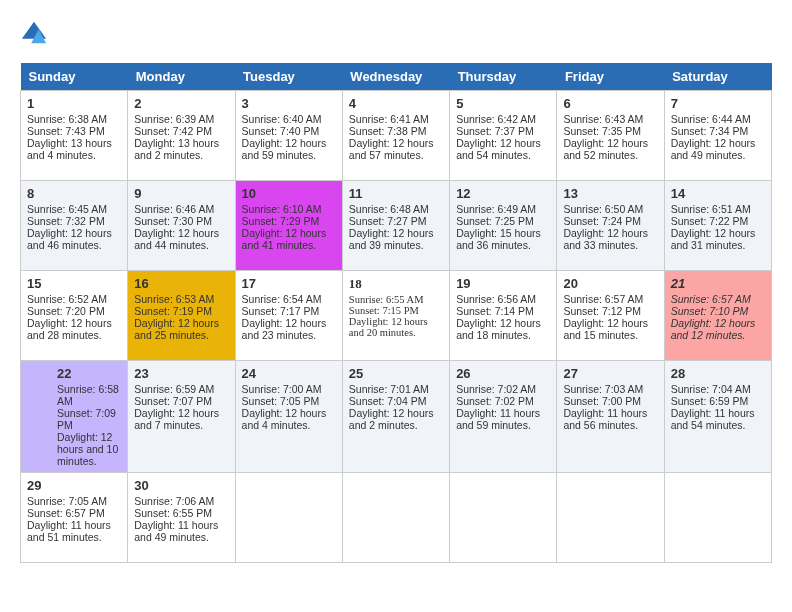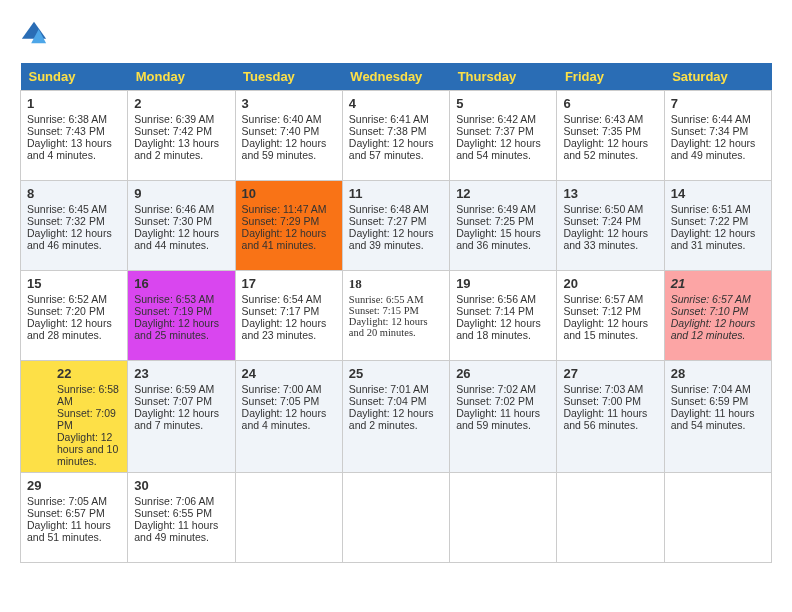--- a/index.html
+++ b/index.html
@@ -46,21 +46,21 @@
       font-size: 16px;
       color: #555;
     }
     table {
       width: 100%;
       border-collapse: collapse;
       table-layout: fixed;
     }
     th {
       background-color: #2a6db5;
-      color: #fde047;
+      color: #ffffff;
       text-align: left;
       padding: 6px 8px;
       font-size: 13px;
       font-weight: bold;
     }
     td {
       border: 1px solid #ccc;
       vertical-align: top;
       padding: 5px 6px;
       font-size: 10.5px;
@@ -167,23 +167,23 @@
           <span>Sunrise: 6:45 AM</span><br>
           <span>Sunset: 7:32 PM</span><br>
           <span>Daylight: 12 hours and 46 minutes.</span>
         </td>
         <td style="background: rgb(240, 244, 249);">
           <span class="day-num">9</span>
           <span>Sunrise: 6:46 AM</span><br>
           <span>Sunset: 7:30 PM</span><br>
           <span>Daylight: 12 hours and 44 minutes.</span>
         </td>
-        <td style="background: #f97316;">
+        <td style="background: #d946ef;">
           <span class="day-num">10</span>
-          <span>Sunrise: 11:47 AM</span><br>
+          <span>Sunrise: 6:10 AM</span><br>
           <span>Sunset: 7:29 PM</span><br>
           <span>Daylight: 12 hours and 41 minutes.</span>
         </td>
         <td style="background: rgb(240, 244, 249);">
           <span class="day-num">11</span>
           <span>Sunrise: 6:48 AM</span><br>
           <span>Sunset: 7:27 PM</span><br>
           <span>Daylight: 12 hours and 39 minutes.</span>
         </td>
         <td style="background: rgb(240, 244, 249);">
@@ -205,21 +205,21 @@
           <span>Daylight: 12 hours and 31 minutes.</span>
         </td>
       </tr>
       <tr>
         <td style="background: rgb(255, 255, 255);">
           <span class="day-num">15</span>
           <span>Sunrise: 6:52 AM</span><br>
           <span>Sunset: 7:20 PM</span><br>
           <span>Daylight: 12 hours and 28 minutes.</span>
         </td>
-        <td style="background: #d946ef;">
+        <td style="background: #eab308;">
           <span class="day-num">16</span>
           <span>Sunrise: 6:53 AM</span><br>
           <span>Sunset: 7:19 PM</span><br>
           <span>Daylight: 12 hours and 25 minutes.</span>
         </td>
         <td style="background: rgb(255, 255, 255);">
           <span class="day-num">17</span>
           <span>Sunrise: 6:54 AM</span><br>
           <span>Sunset: 7:17 PM</span><br>
           <span>Daylight: 12 hours and 23 minutes.</span>
@@ -243,21 +243,21 @@
           <span>Daylight: 12 hours and 15 minutes.</span>
         </td>
         <td style="background: #fca5a5; font-style: italic;">
           <span class="day-num">21</span>
           <span>Sunrise: 6:57 AM</span><br>
           <span>Sunset: 7:10 PM</span><br>
           <span>Daylight: 12 hours and 12 minutes.</span>
         </td>
       </tr>
       <tr>
-        <td style="background: #fde047; padding-left: 36px;">
+        <td style="background: #c4b5fd; padding-left: 36px;">
           <span class="day-num">22</span>
           <span>Sunrise: 6:58 AM</span><br>
           <span>Sunset: 7:09 PM</span><br>
           <span>Daylight: 12 hours and 10 minutes.</span>
         </td>
         <td style="background: rgb(240, 244, 249); margin-left: 16px;">
           <span class="day-num">23</span>
           <span>Sunrise: 6:59 AM</span><br>
           <span>Sunset: 7:07 PM</span><br>
           <span>Daylight: 12 hours and 7 minutes.</span>

